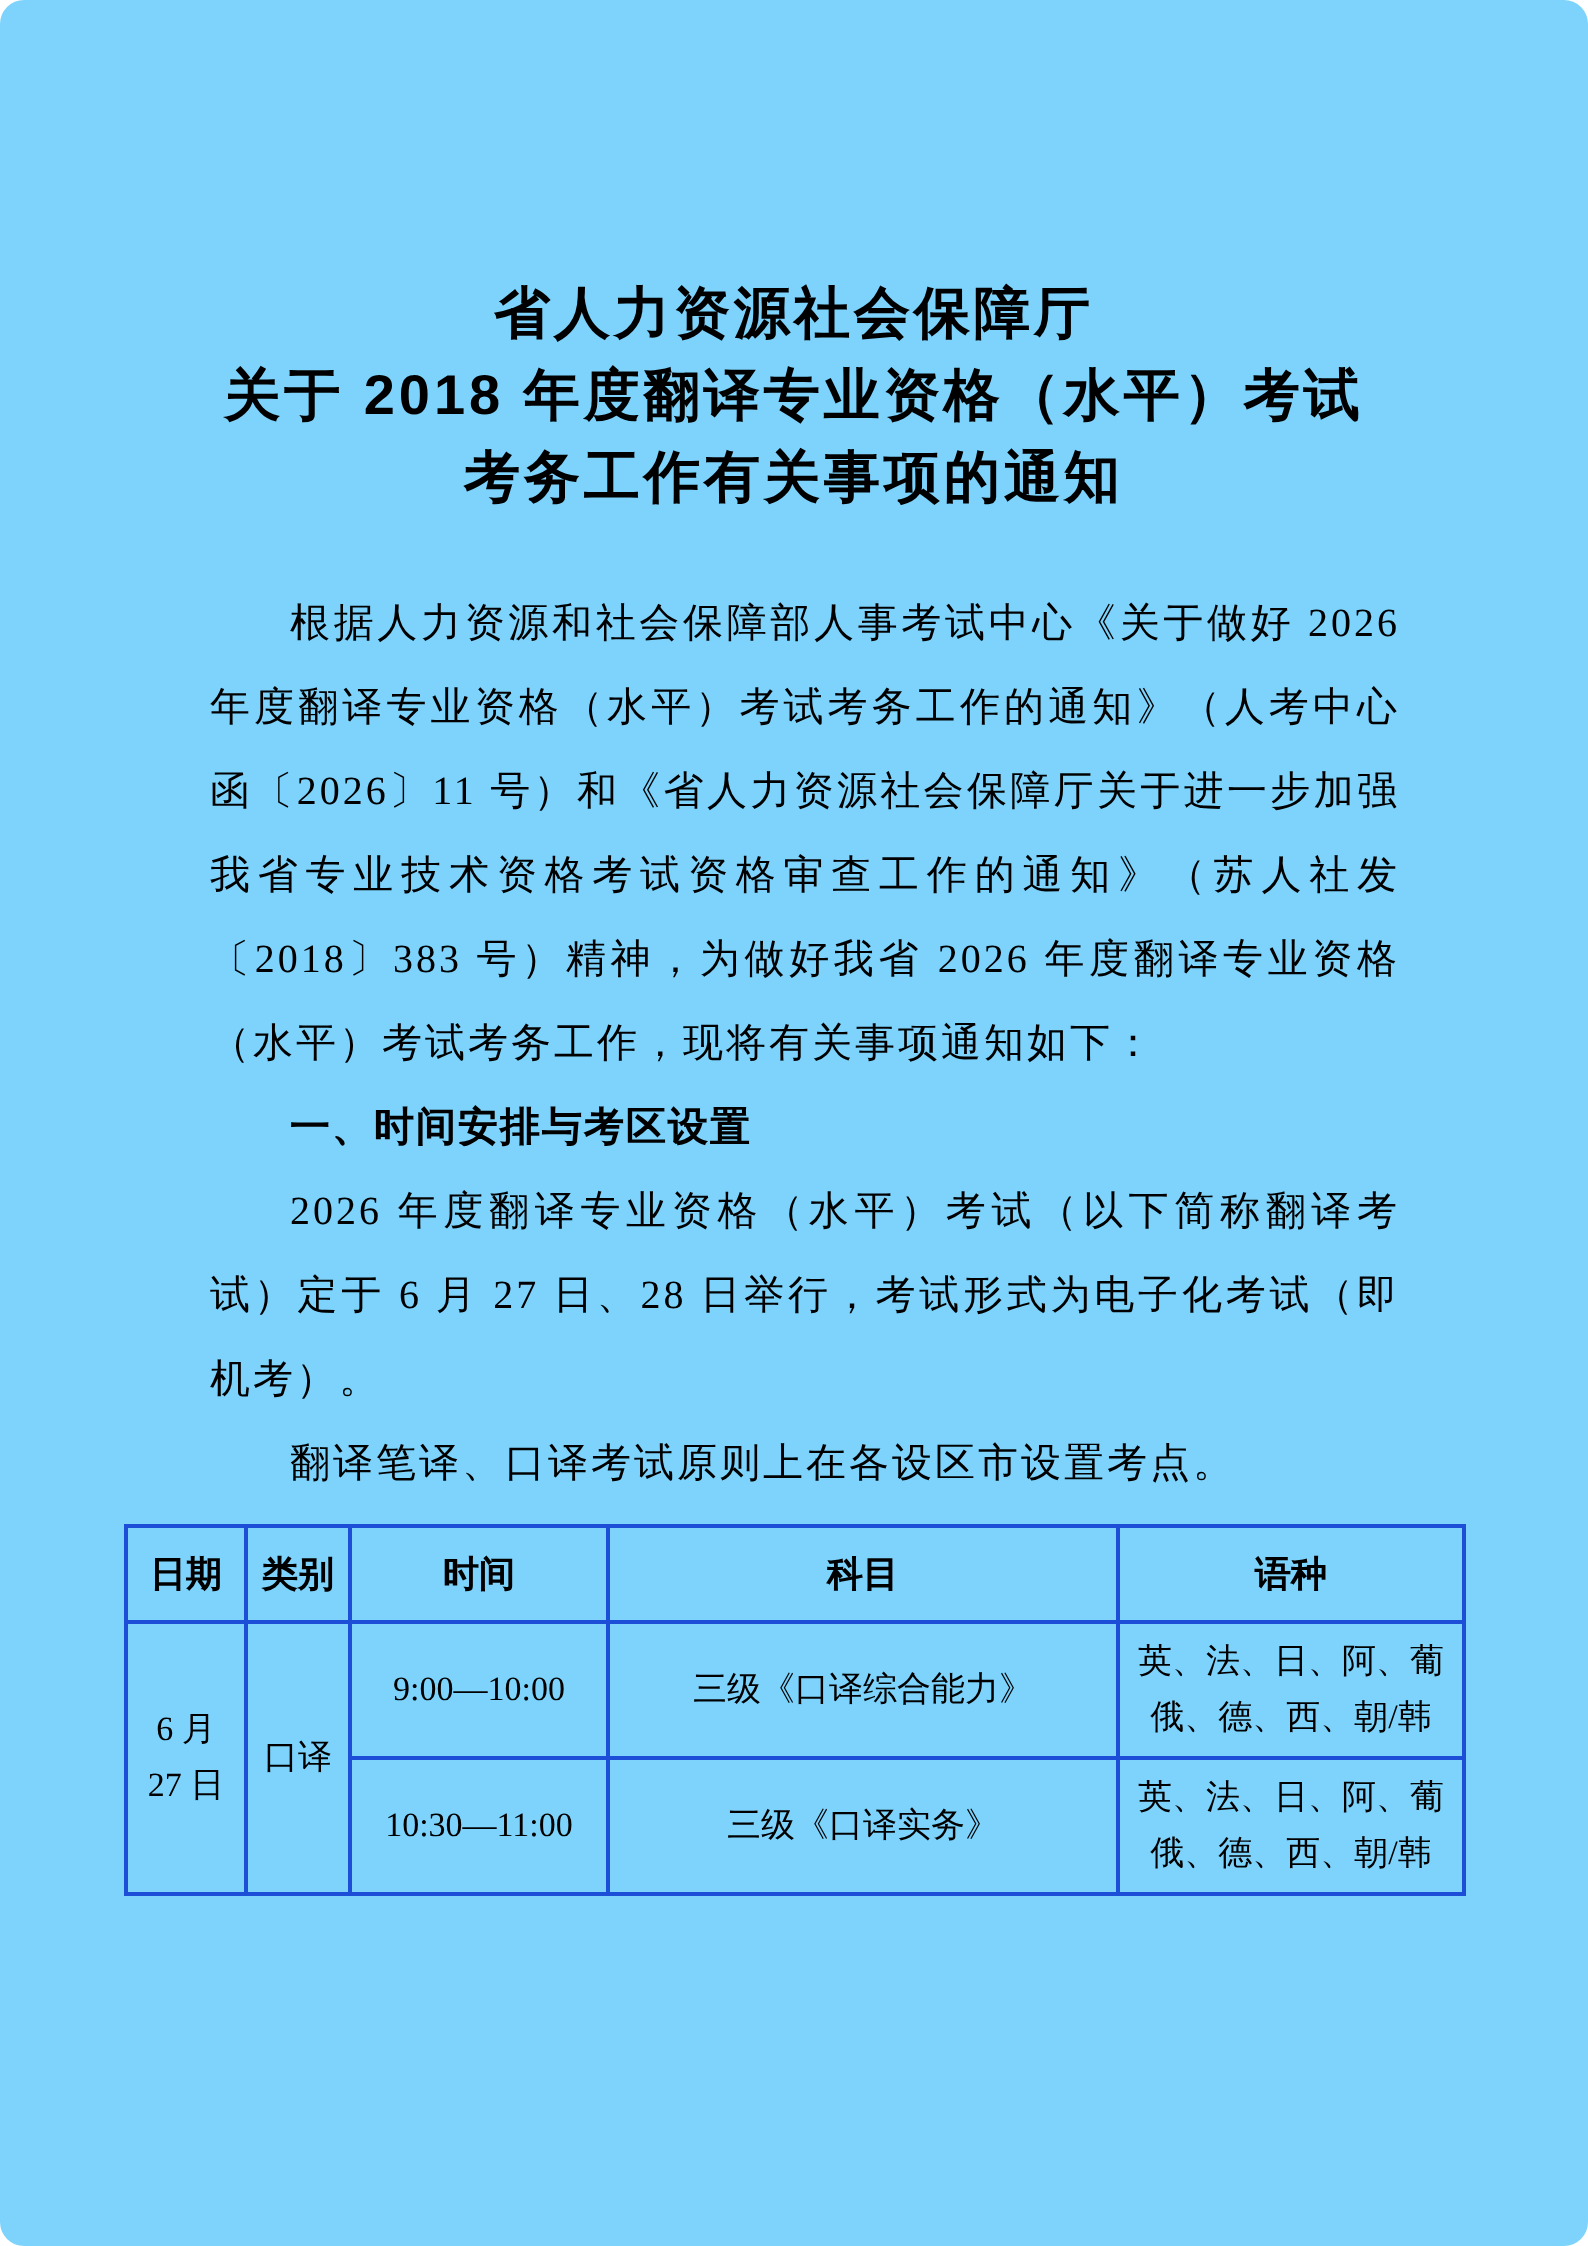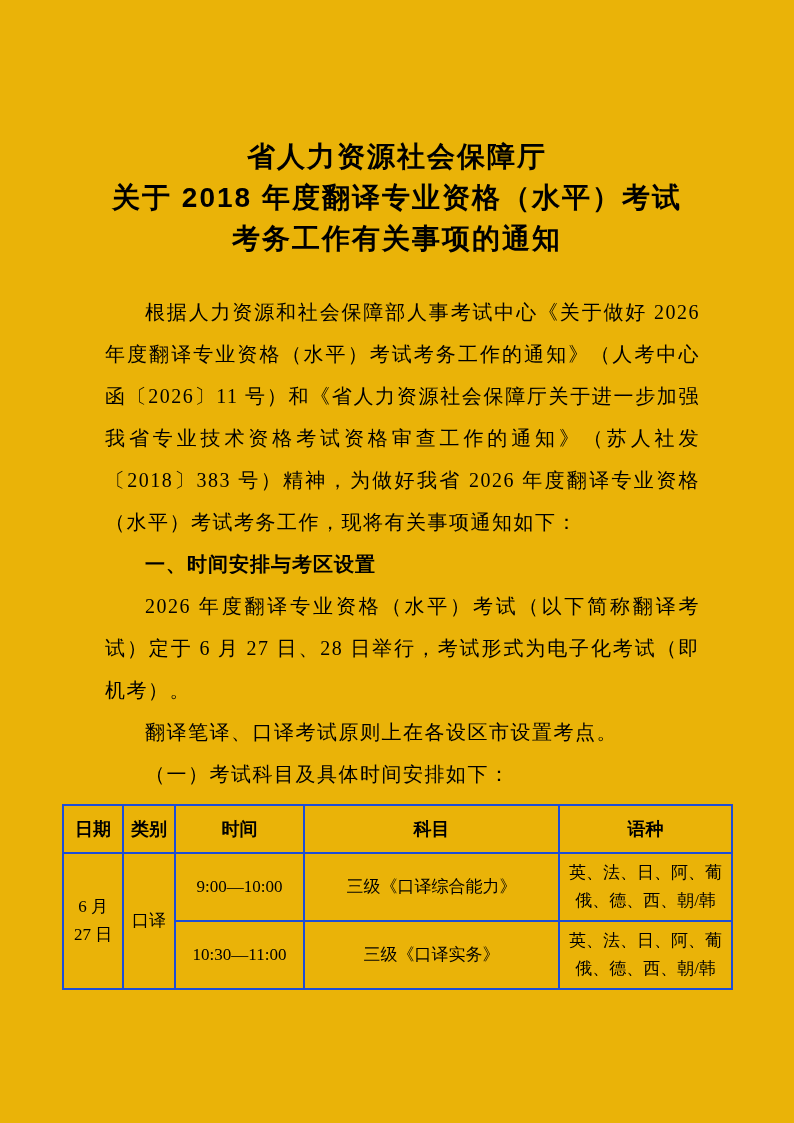--- a/index.html
+++ b/index.html
@@ -2,24 +2,25 @@
 <html lang="zh"><head>
 <meta charset="utf-8">
 <style>
   * { margin: 0; padding: 0; box-sizing: border-box; }
   html, body { background: #ffffff; }
   .page {
     position: relative;
     width: 794px;
     height: 1123px;
     margin: 0 auto;
-    background: #eab308;
+    background: #7dd3fc;
     color: #000000;
     overflow: hidden;
     font-family: "Liberation Serif", "DejaVu Serif", serif;
+    border-radius: 12px;
   }
   .title-block {
     margin-top: 136px;
     text-align: center;
     font-family: "Liberation Sans", "DejaVu Sans", sans-serif;
     font-weight: bold;
     font-size: 28px;
     line-height: 41px;
     letter-spacing: 2px;
   }
@@ -82,21 +83,20 @@
     <div>省人力资源社会保障厅</div>
     <div>关于 2018 年度翻译专业资格（水平）考试</div>
     <div>考务工作有关事项的通知</div>
   </div>
 
   <div class="content">
     <p class="para">根据人力资源和社会保障部人事考试中心《关于做好 2026 年度翻译专业资格（水平）考试考务工作的通知》（人考中心函〔2026〕11 号）和《省人力资源社会保障厅关于进一步加强我省专业技术资格考试资格审查工作的通知》（苏人社发〔2018〕383 号）精神，为做好我省 2026 年度翻译专业资格（水平）考试考务工作，现将有关事项通知如下：</p>
     <p class="section-heading">一、时间安排与考区设置</p>
     <p class="para">2026 年度翻译专业资格（水平）考试（以下简称翻译考试）定于 6 月 27 日、28 日举行，考试形式为电子化考试（即机考）。</p>
     <p class="para">翻译笔译、口译考试原则上在各设区市设置考点。</p>
-    <p class="para">（一）考试科目及具体时间安排如下：</p>
 
     <table class="schedule">
       <colgroup>
         <col class="col-date">
         <col class="col-category">
         <col class="col-time">
         <col class="col-subject">
         <col class="col-language">
       </colgroup>
       <thead>

